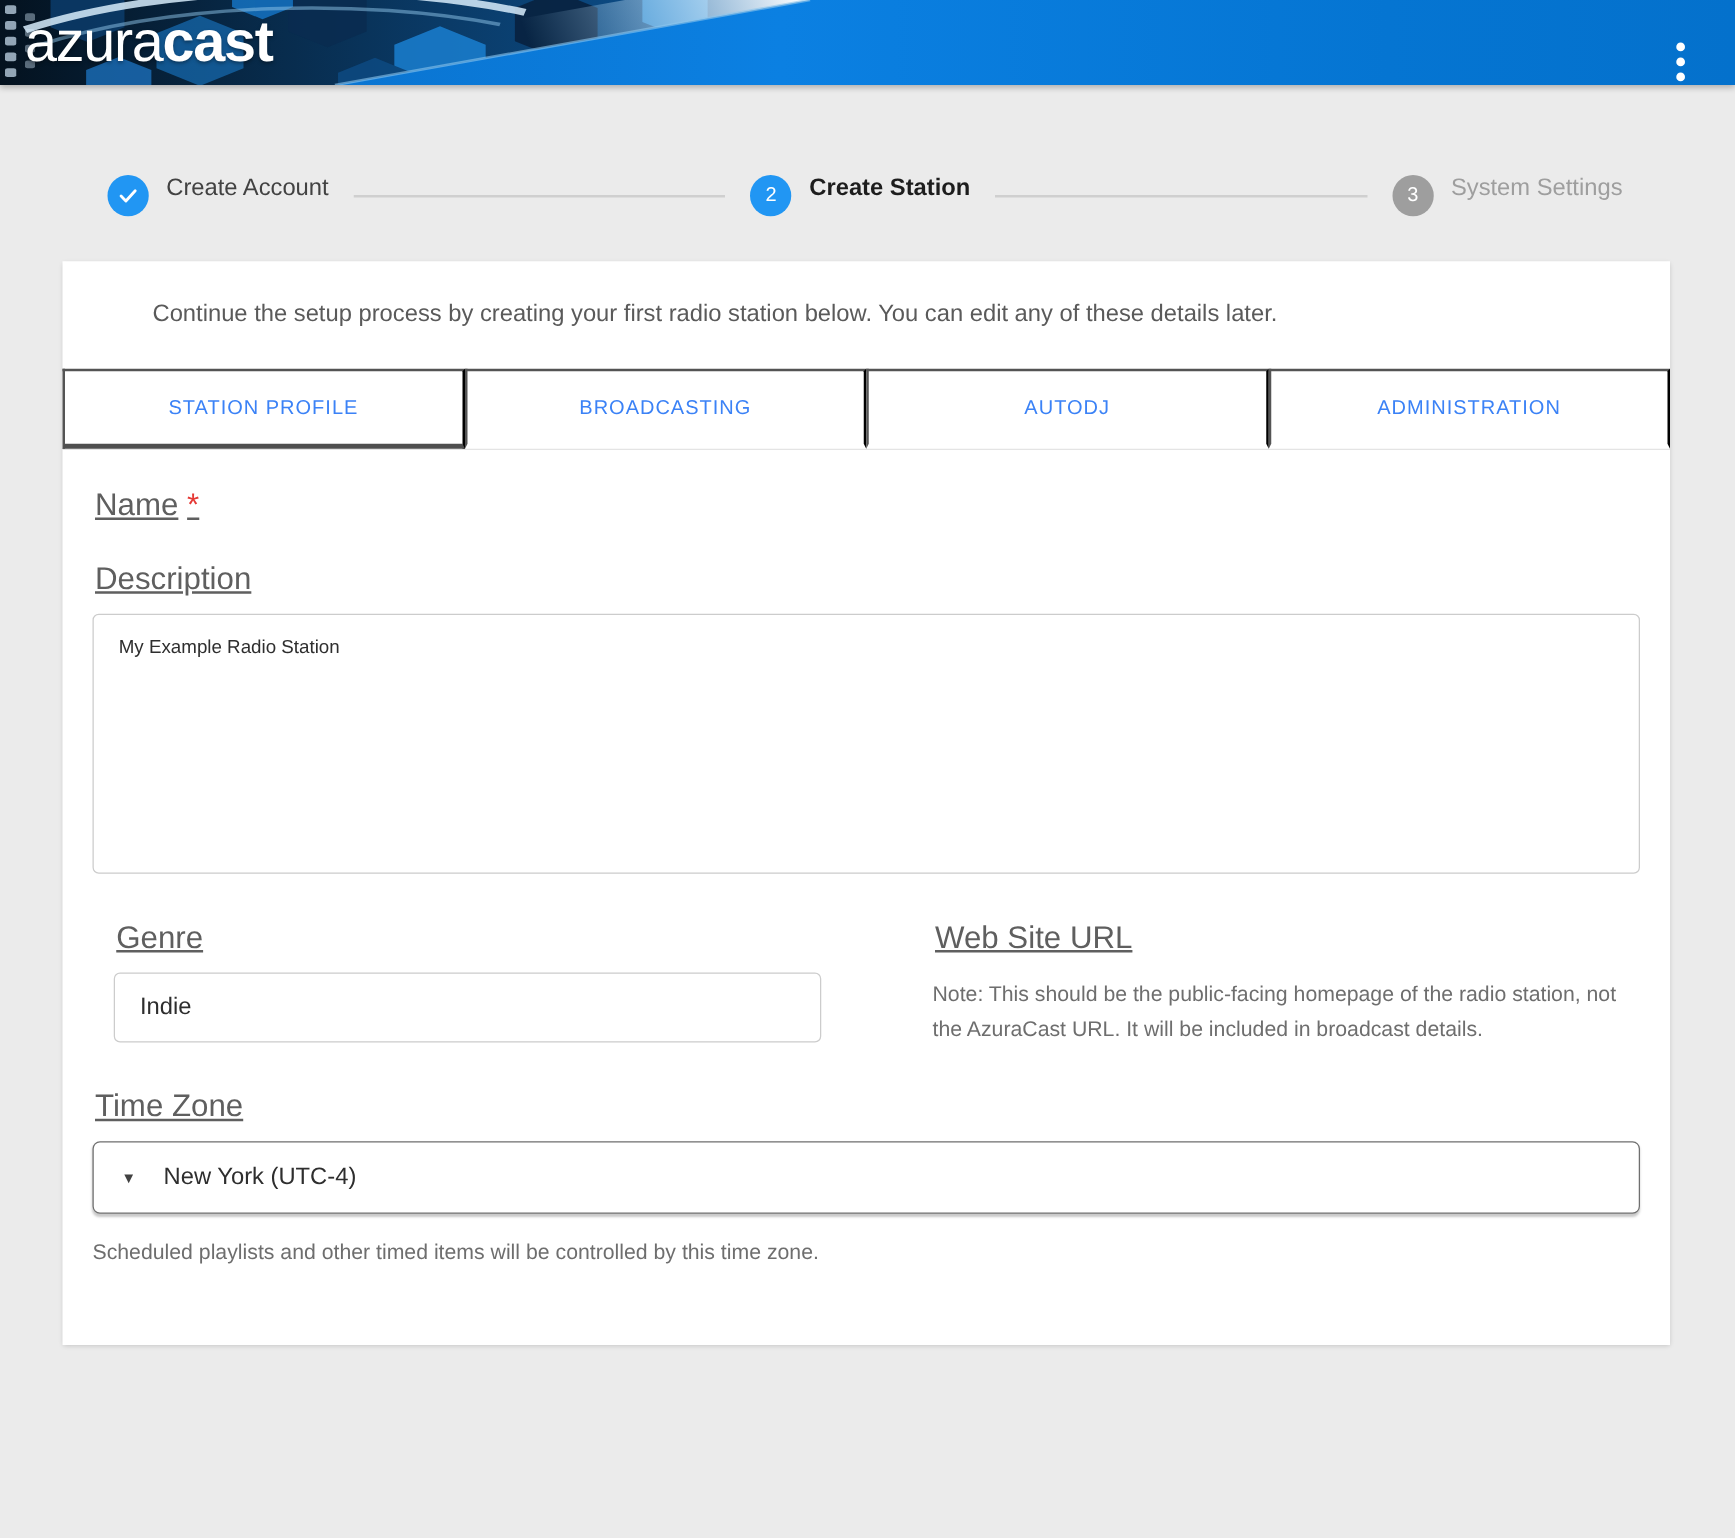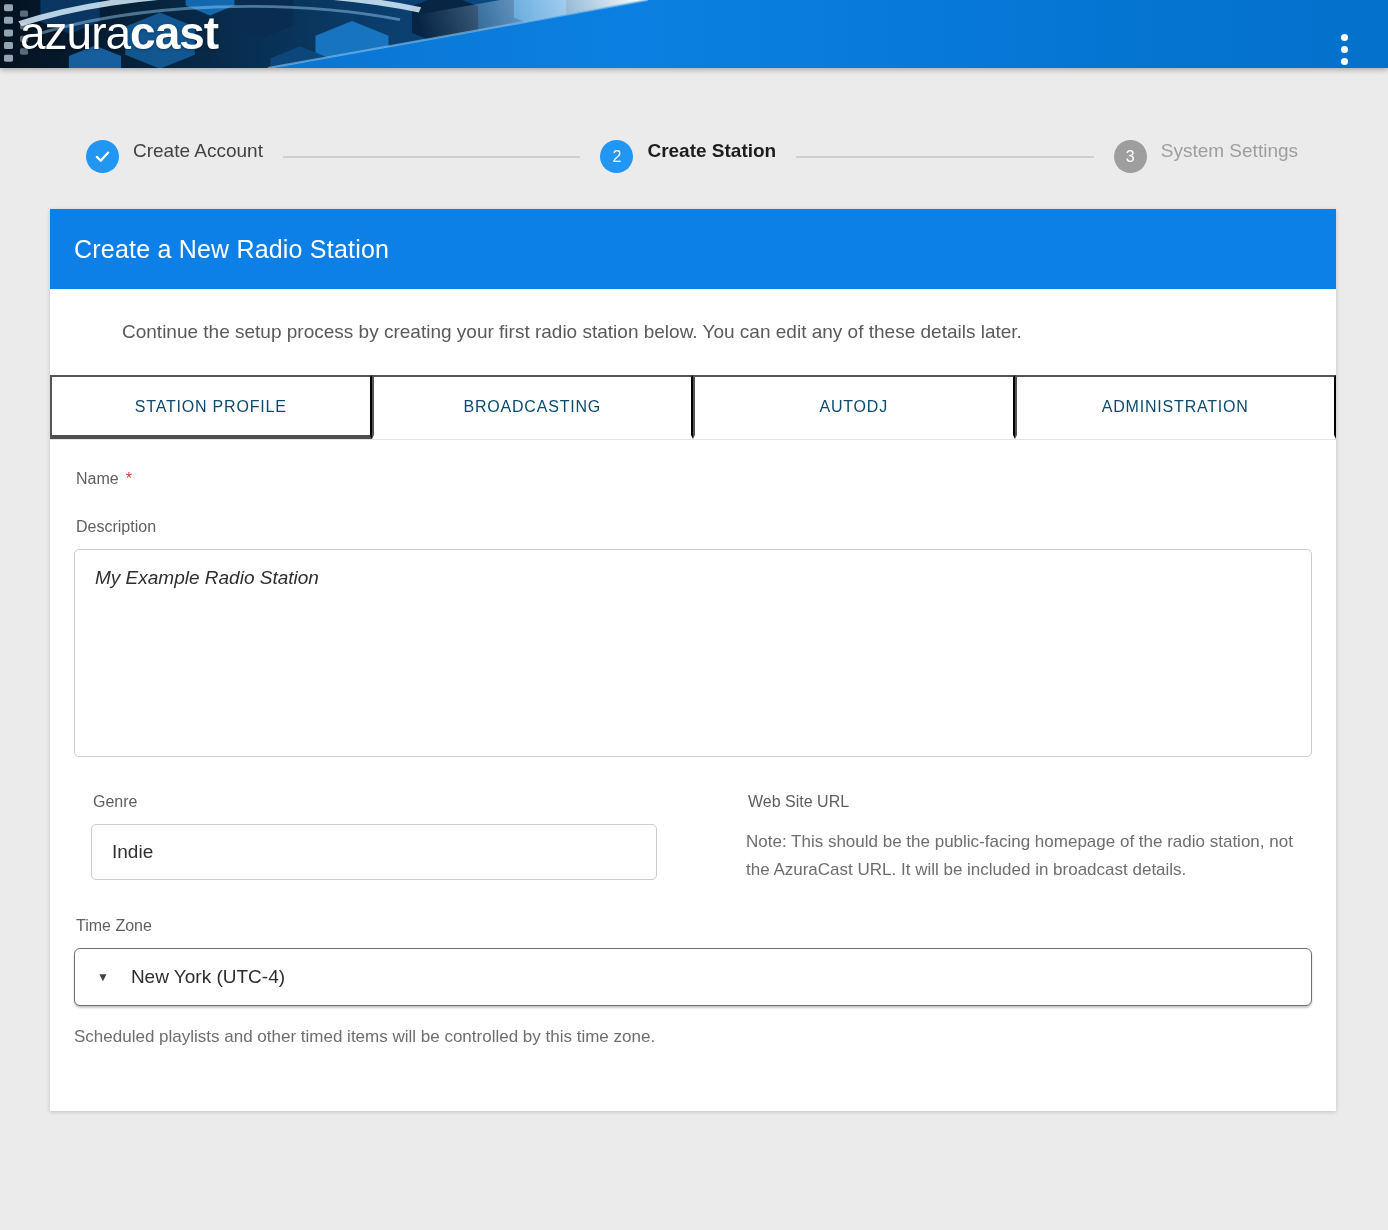--- a/index.html
+++ b/index.html
@@ -96,61 +96,61 @@
     display: flex;
     margin-top: 32px;
     border-bottom: 1px solid #e4e4e4;
   }
   .tab {
     flex: 1;
     text-align: center;
     padding: 21px 0 19px;
     font-size: 16px;
     letter-spacing: 0.8px;
-    color: #0c4a6e;
+    color: #3b82f6;
     cursor: pointer;
     border-bottom: 4px solid transparent;
     background: transparent;
     font-family: inherit;
   }
   .tab.active { border-bottom-color: #4f4f4f; }
 
   
   .form { padding: 30px 24px 60px; }
   .field-label {
-    font-size: 16px;
+    font-size: 25px;
     color: #5f5f5f;
     margin: 0 0 13px 2px;
     display: block;
+    text-decoration: underline;
   }
   .req { color: #e53935; margin-left: 7px; }
   .text-input {
     width: 100%;
     height: 56px;
     border: 1px solid #cccccc;
     border-radius: 5px;
     padding: 0 20px;
     font-size: 19px;
     color: #2e2e2e;
     font-family: inherit;
     background: #fff;
     outline: none;
   }
   .textarea {
     width: 100%;
     height: 208px;
     border: 1px solid #cccccc;
     border-radius: 5px;
     padding: 17px 20px;
-    font-size: 19px;
+    font-size: 15px;
     color: #2e2e2e;
     font-family: inherit;
     resize: none;
     outline: none;
-    font-style: italic;
   }
   .field-desc { margin-top: 30px; }
   .row2 {
     display: grid;
     grid-template-columns: 1fr 1fr;
     column-gap: 89px;
     margin-top: 32px;
     align-items: start;
     margin-left: 17px;
   }
@@ -266,23 +266,20 @@
     <span class="step-label">Create Station</span>
   </div>
   <div class="connector"></div>
   <div class="step upcoming">
     <span class="step-circle upcoming">3</span>
     <span class="step-label">System Settings</span>
   </div>
 </div>
 
 <div class="card">
-  <div class="card-header">
-    <h1 class="card-title">Create a New Radio Station</h1>
-  </div>
 
   <p class="card-intro">Continue the setup process by creating your first radio station below. You can edit any of these details later.</p>
 
   <div class="tabs">
     <button class="tab active">STATION PROFILE</button>
     <button class="tab">BROADCASTING</button>
     <button class="tab">AUTODJ</button>
     <button class="tab">ADMINISTRATION</button>
   </div>
 

